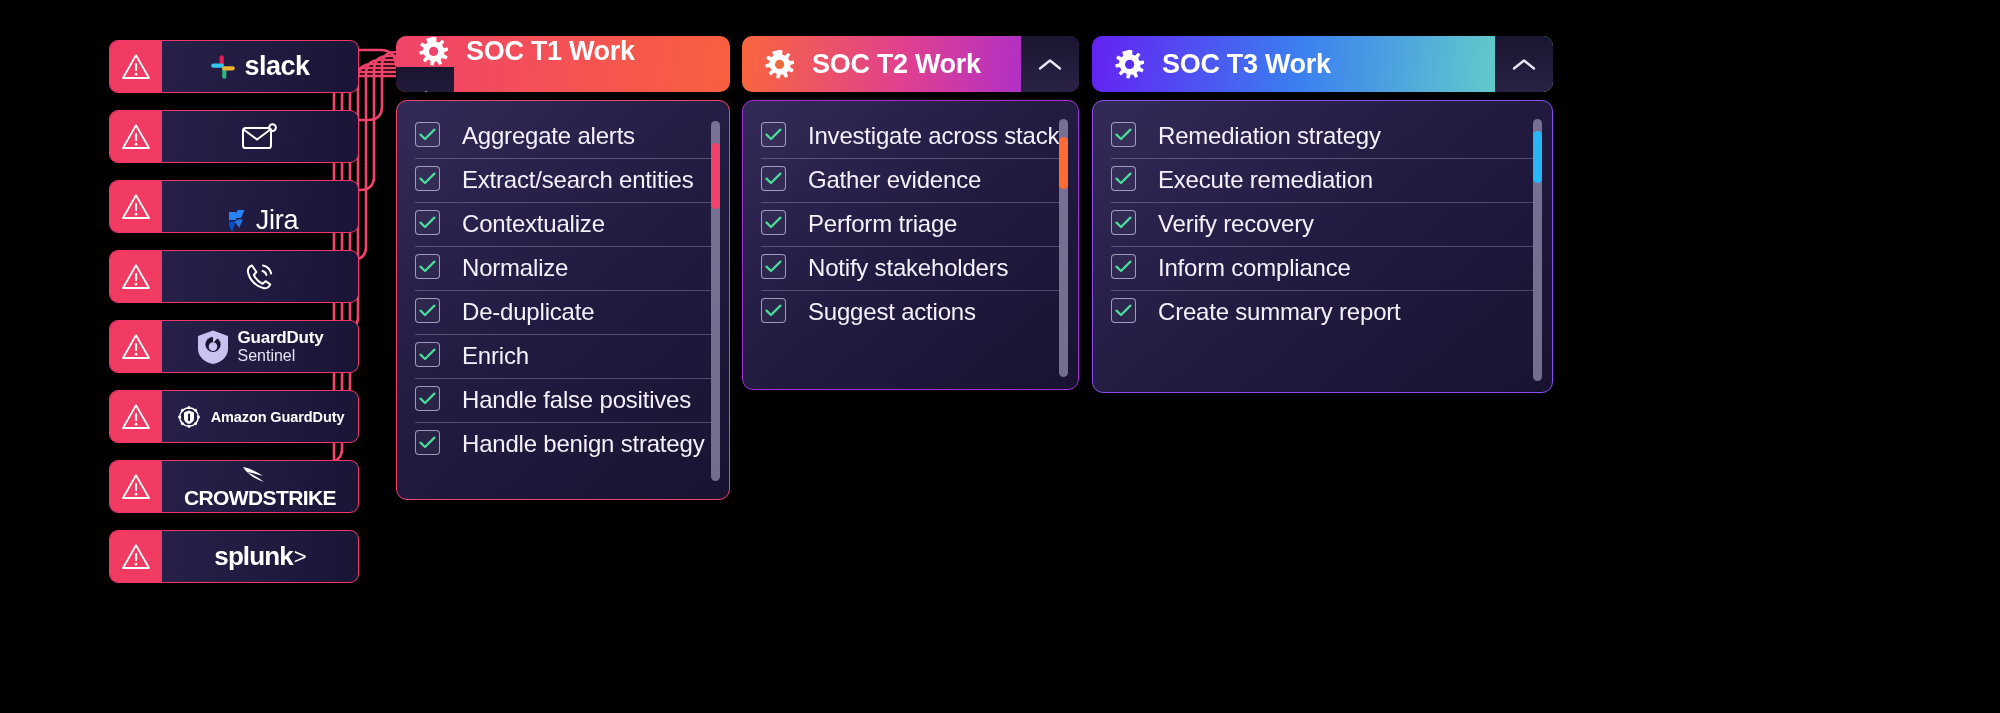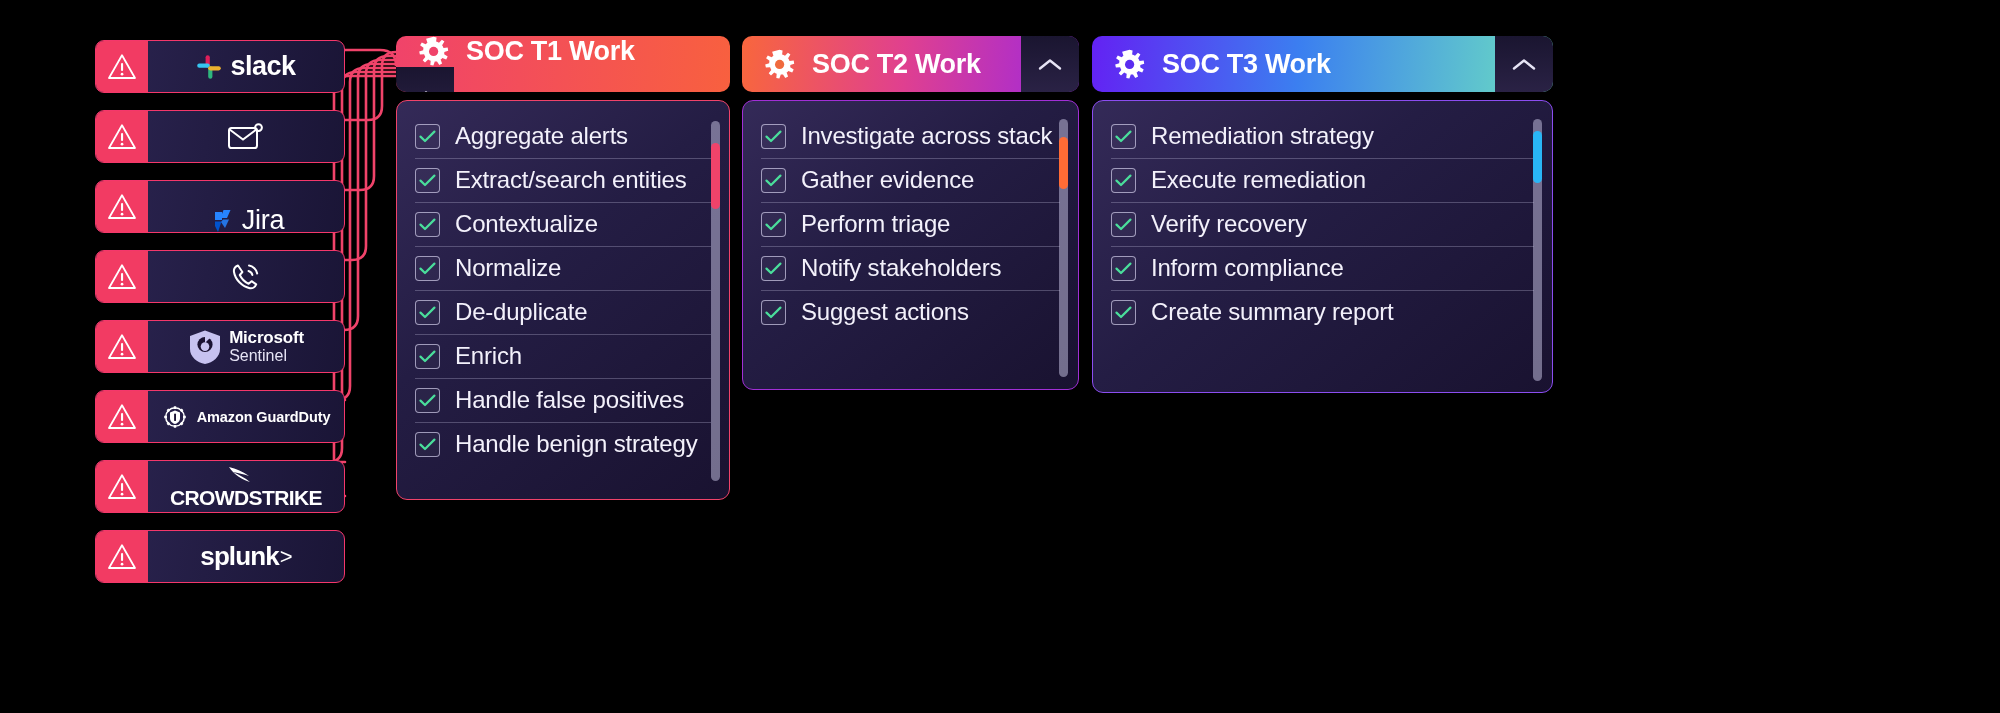--- a/index.html
+++ b/index.html
@@ -8,21 +8,21 @@
     background: #000000;
     font-family: "Liberation Sans", sans-serif;
     overflow: hidden;
   }
   .stage { position: relative; width: 2000px; height: 713px; background:#000; }
 
   
   .connectors { position:absolute; left:0; top:0; width:2000px; height:713px; pointer-events:none; }
 
   
-  .sources { position:absolute; left:95px; top:40px; width:250px; }
+  .sources { position:absolute; left:109px; top:40px; width:250px; }
   .src-card {
     position:relative; display:flex; align-items:stretch;
     height:53px; margin-bottom:17px;
     border-radius:9px;
     border:1.4px solid #f4376b;
     background: linear-gradient(100deg,#2b2450 0%, #231d44 45%, #1a1536 100%);
     overflow:hidden;
   }
   .src-alert {
     width:52px; flex:0 0 52px;
@@ -87,21 +87,21 @@
 
   .panel-body {
     margin-top:8px;
     border-radius:11px;
     background: linear-gradient(140deg,#342a58 0%, #241d44 42%, #191230 100%);
     position:relative;
     overflow:hidden;
   }
   .list { padding:14px 18px 12px 18px; }
   .row {
-    display:flex; align-items:center; gap:15px;
+    display:flex; align-items:flex-start; gap:22px;
     padding:7px 0 8px 0;
     border-bottom:1px solid rgba(200,196,226,0.30);
   }
   .row:last-child { border-bottom:none; }
   .cbox {
     width:25px; height:25px; flex:0 0 25px;
     border:1.4px solid rgba(209,205,233,0.70);
     border-radius:4px;
     display:flex; align-items:center; justify-content:center;
     background:rgba(255,255,255,0.035);
@@ -232,21 +232,21 @@
       </div>
       <div class="src-body">
         <div class="logo-ms">
           <svg class="ms-mark" viewBox="0 0 34 36">
             <path d="M17 1.5 L32 7 L32 20 C32 28 25 33.5 17 35 C9 33.5 2 28 2 20 L2 7 Z" fill="#c7c2f0"></path>
             <circle cx="17" cy="15.5" r="7.6" fill="#1b1233"></circle>
             <circle cx="17" cy="17.6" r="4.3" fill="#c7c2f0"></circle>
             <path d="M17 7.6 L23.4 7.6 L17 14 Z" fill="#c7c2f0"></path>
           </svg>
           <div class="ms-text">
-            <span class="ms-t1">Microsoft</span>
+            <span class="ms-t1">GuardDuty</span>
             <span class="ms-t2">Sentinel</span>
           </div>
         </div>
       </div>
     </div>
 
     <div class="src-card">
       <div class="src-alert">
         <svg class="tri-icon" viewBox="0 0 30 27">
           <path d="M15 2.2 L28 25 L2 25 Z" fill="none" stroke="#fff" stroke-width="1.8" stroke-linejoin="round"></path>

